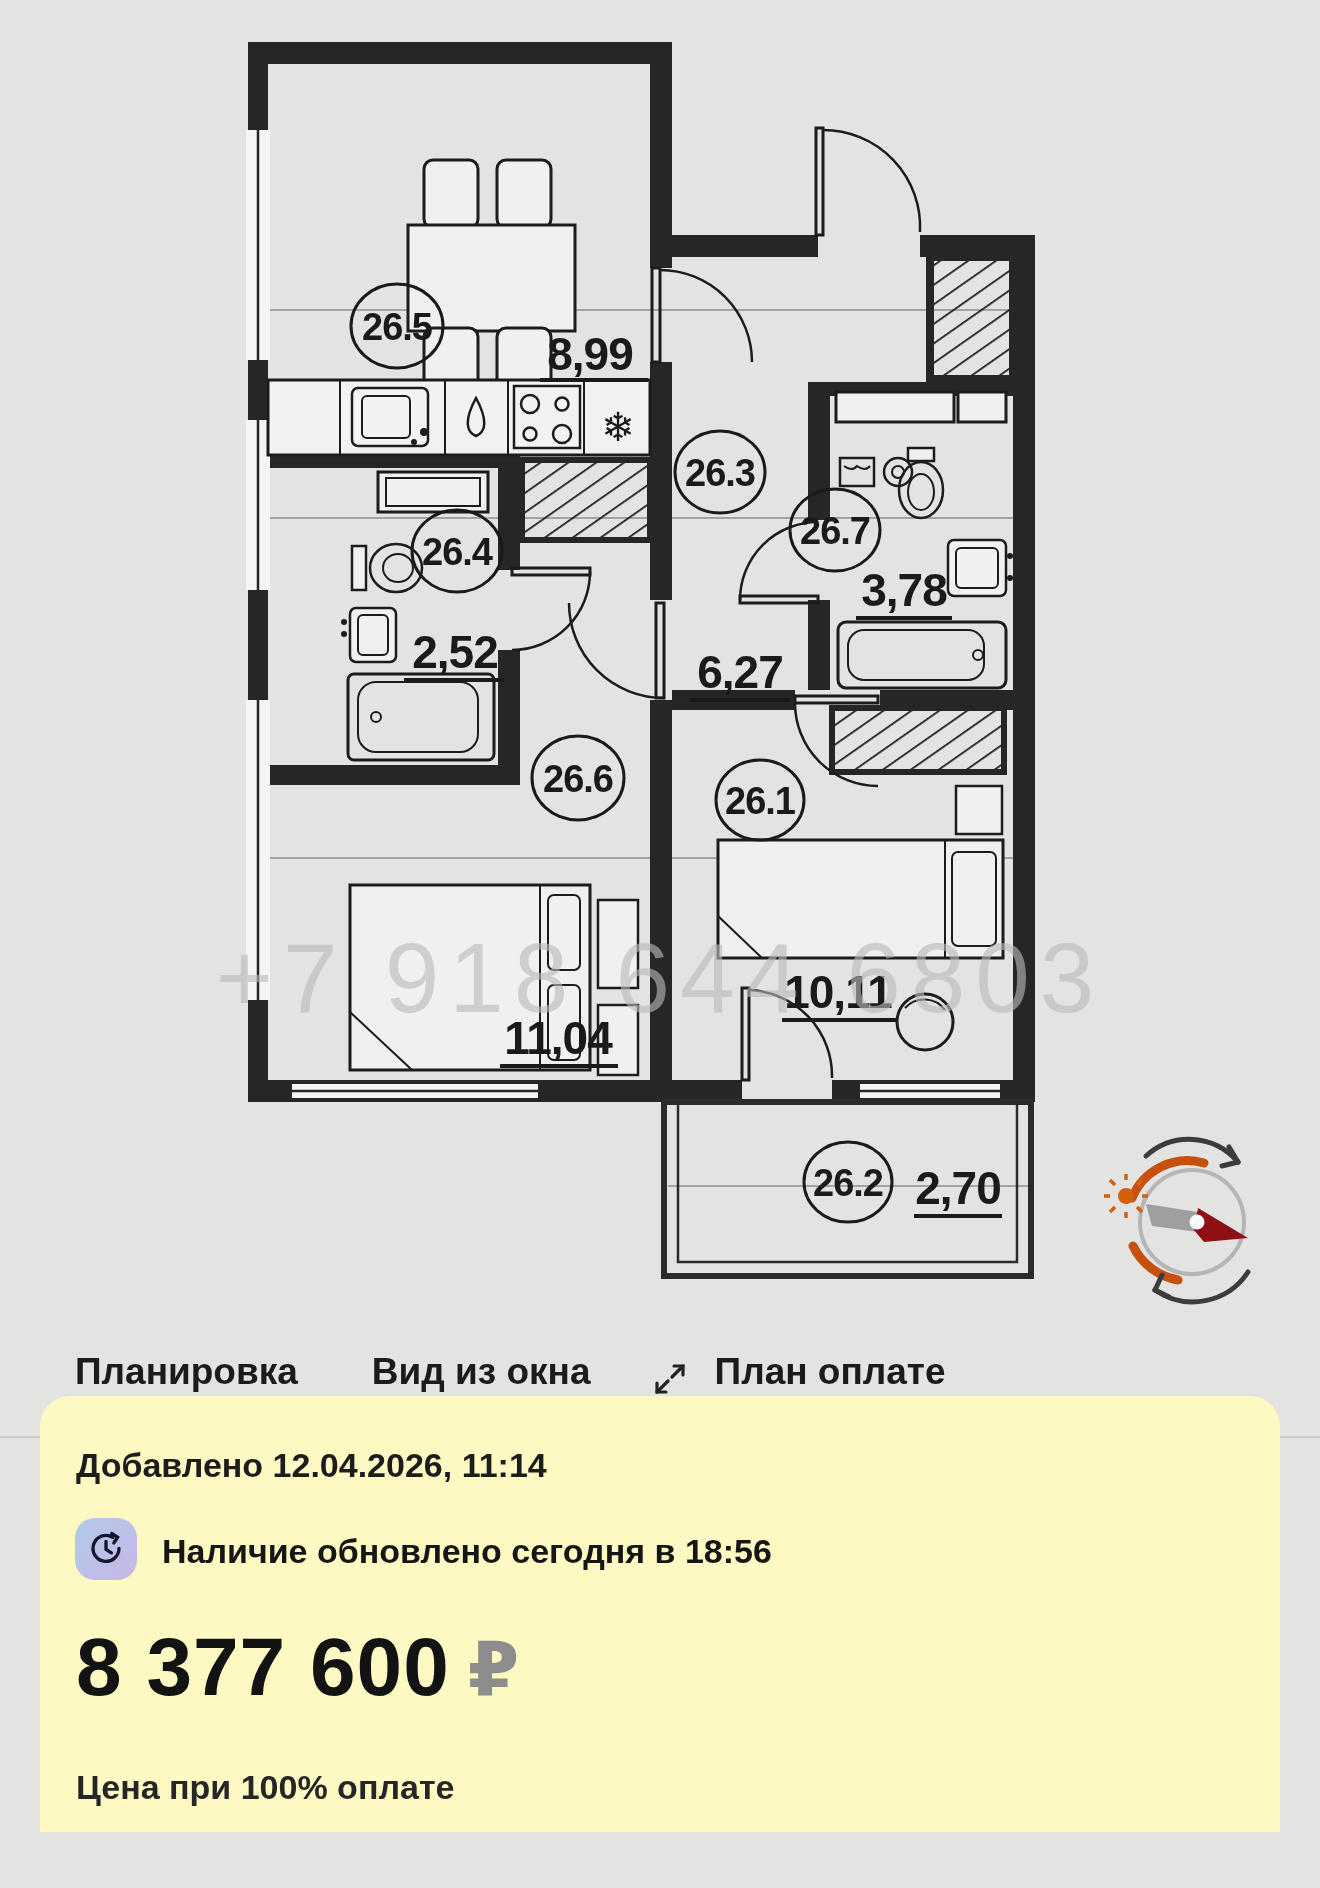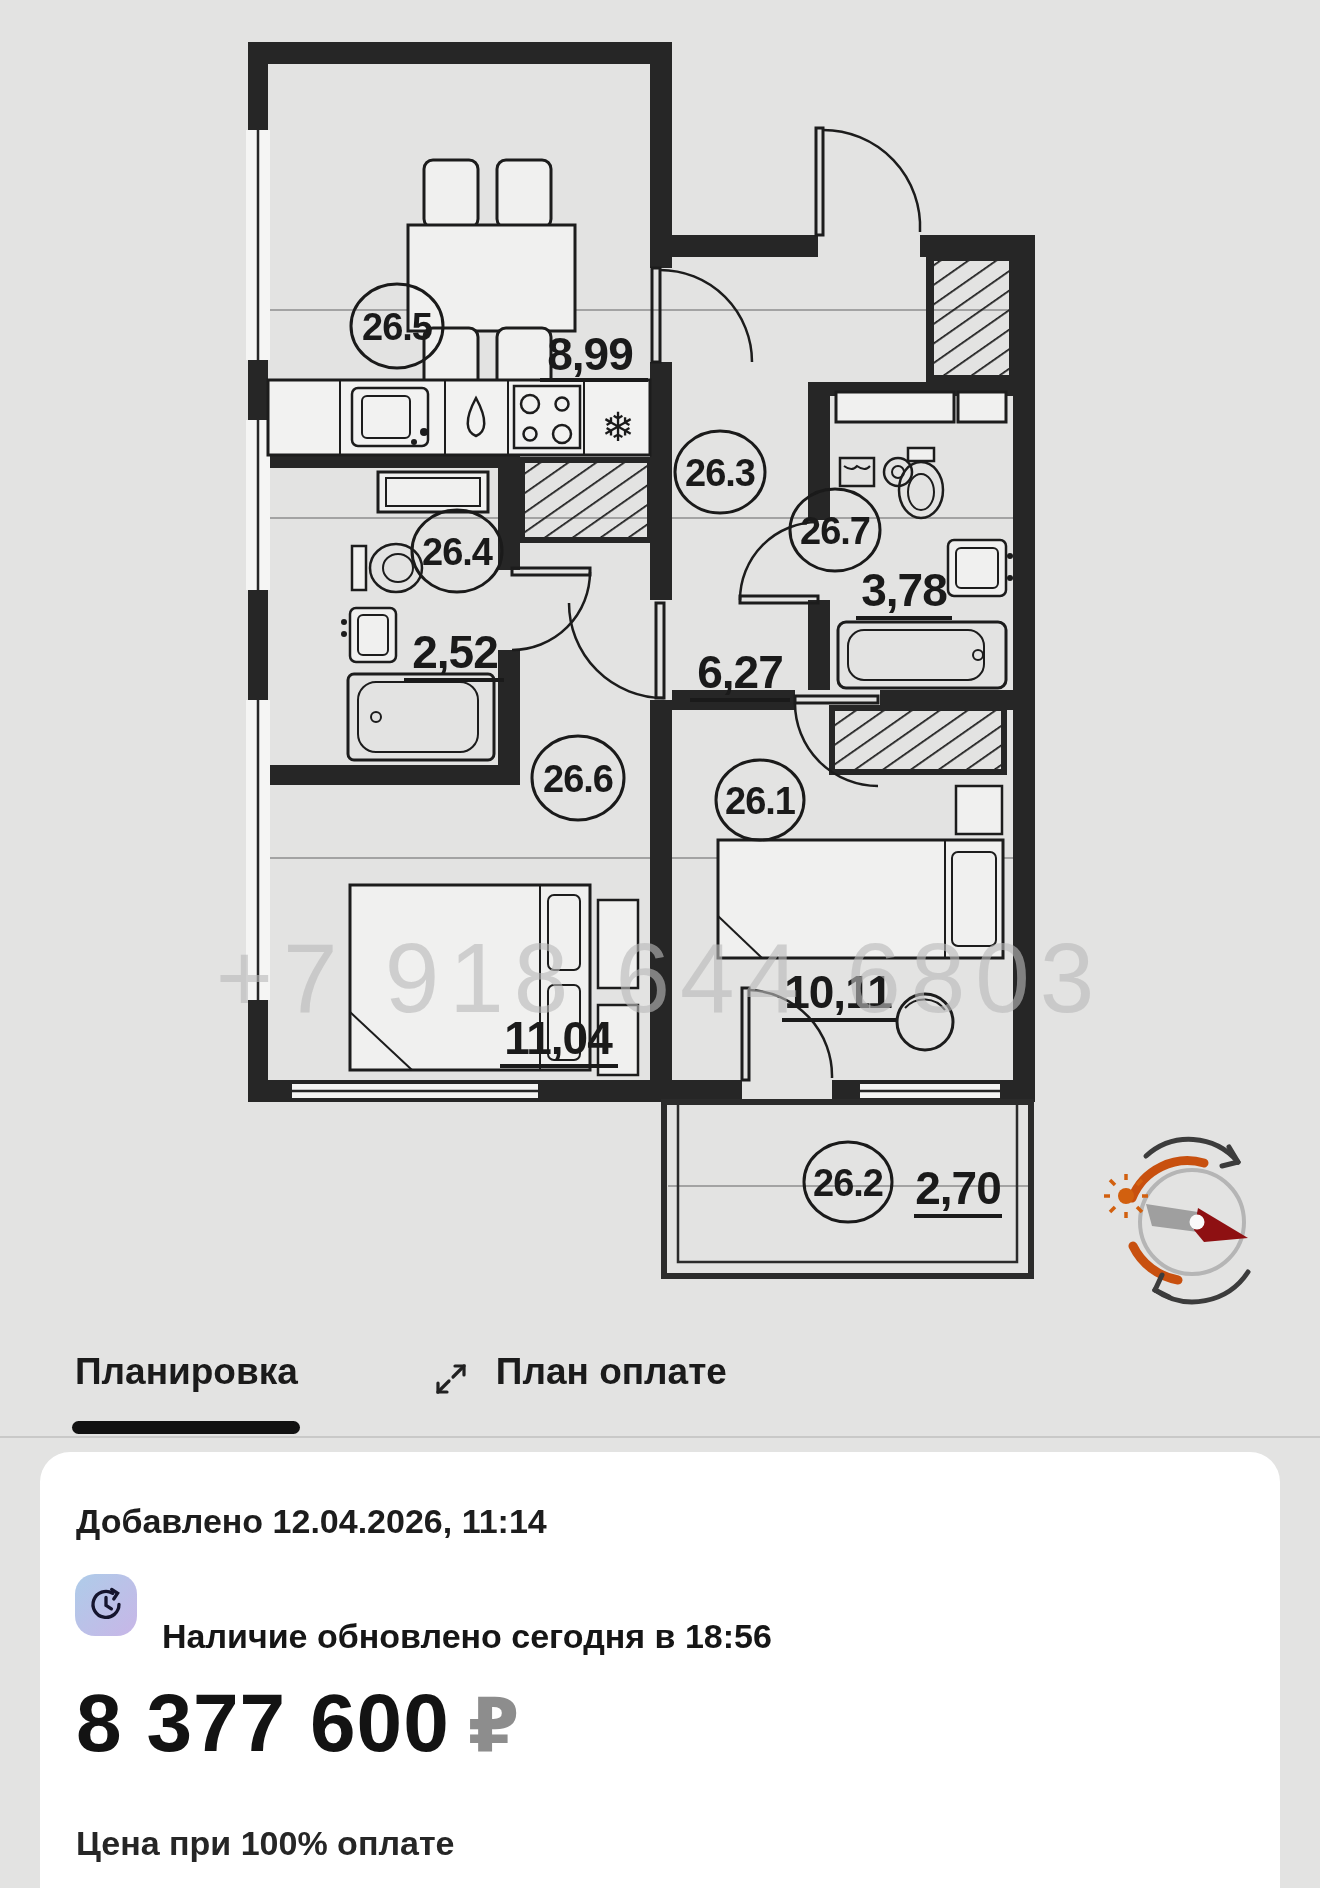--- a/index.html
+++ b/index.html
@@ -8,26 +8,26 @@
   svg text{font-family:"Liberation Sans","DejaVu Sans",sans-serif;}
   .plan-area-label{font-size:46px;font-weight:700;fill:#1a1a1a;letter-spacing:-1px;}
   .plan-room-id{font-size:38px;font-weight:700;fill:#1a1a1a;letter-spacing:-1px;}
   .watermark{font-size:98px;font-weight:400;fill:#b9b9b9;fill-opacity:0.62;letter-spacing:10px;}
   .tabs{position:absolute;top:1342px;left:75px;display:flex;align-items:flex-end;height:60px;}
   .tab{font-size:37px;font-weight:700;color:#1b1b1b;line-height:60px;white-space:nowrap;}
   .tab+.gap{width:74px;}
   .tab-underline{position:absolute;top:1421px;left:72px;width:228px;height:13px;background:#111;border-radius:8px;}
   .tab-divider{position:absolute;top:1436px;left:0;width:1320px;height:2px;background:#c9c9c8;}
   .expand{width:46px;height:46px;margin:0 22px 0 56px;flex:none;}
-  .card{position:absolute;top:1452px;left:40px;width:1240px;height:436px;background:#ffffff;
+  .card{position:absolute;top:1396px;left:40px;width:1240px;height:436px;background:#fef9c3;
         border-radius:30px 30px 0 0;}
   .card-added{position:absolute;top:50px;left:36px;font-size:34px;font-weight:700;color:#1d1d1d;}
   .avail-icon{position:absolute;top:122px;left:35px;width:62px;height:62px;border-radius:20px;
         background:linear-gradient(135deg,#aecce9 0%,#c8b6e7 100%);display:flex;align-items:center;justify-content:center;}
-  .card-avail{position:absolute;top:136px;left:122px;font-size:34px;font-weight:700;color:#161616;margin-top:29px;}
+  .card-avail{position:absolute;top:136px;left:122px;font-size:34px;font-weight:700;color:#161616;}
   .price-row{position:absolute;top:224px;left:36px;display:flex;align-items:baseline;}
   .price{font-size:82px;font-weight:800;color:#131313;letter-spacing:1px;}
   .currency{font-size:74px;font-weight:700;color:#8d8d8d;margin-left:18px;}
   .card-note{position:absolute;top:372px;left:36px;font-size:34px;font-weight:700;color:#262626;}
 </style>
 </head>
 <body>
 
 <div class="screen">
 
@@ -252,20 +252,21 @@
         <line x1="1155" y1="1290" x2="1169" y2="1297"></line>
           <line x1="1155" y1="1290" x2="1162" y2="1275"></line>
       </g>
     </g>
   </svg>
 
   
   <div class="tabs">
     <div class="tab">Планировка</div>
     <div class="gap"></div>
+    <div class="tab">Вид из окна</div>
     <svg class="expand" viewBox="0 0 46 46">
       <g stroke="#222" stroke-width="3.2" fill="none" stroke-linecap="round">
         <line x1="25" y1="21" x2="36" y2="10"></line>
         <polyline points="27,10 36,10 36,19"></polyline>
         <line x1="21" y1="25" x2="10" y2="36"></line>
         <polyline points="10,27 10,36 19,36"></polyline>
       </g>
     </svg>
     <div class="tab">План оплате</div>
   </div>

